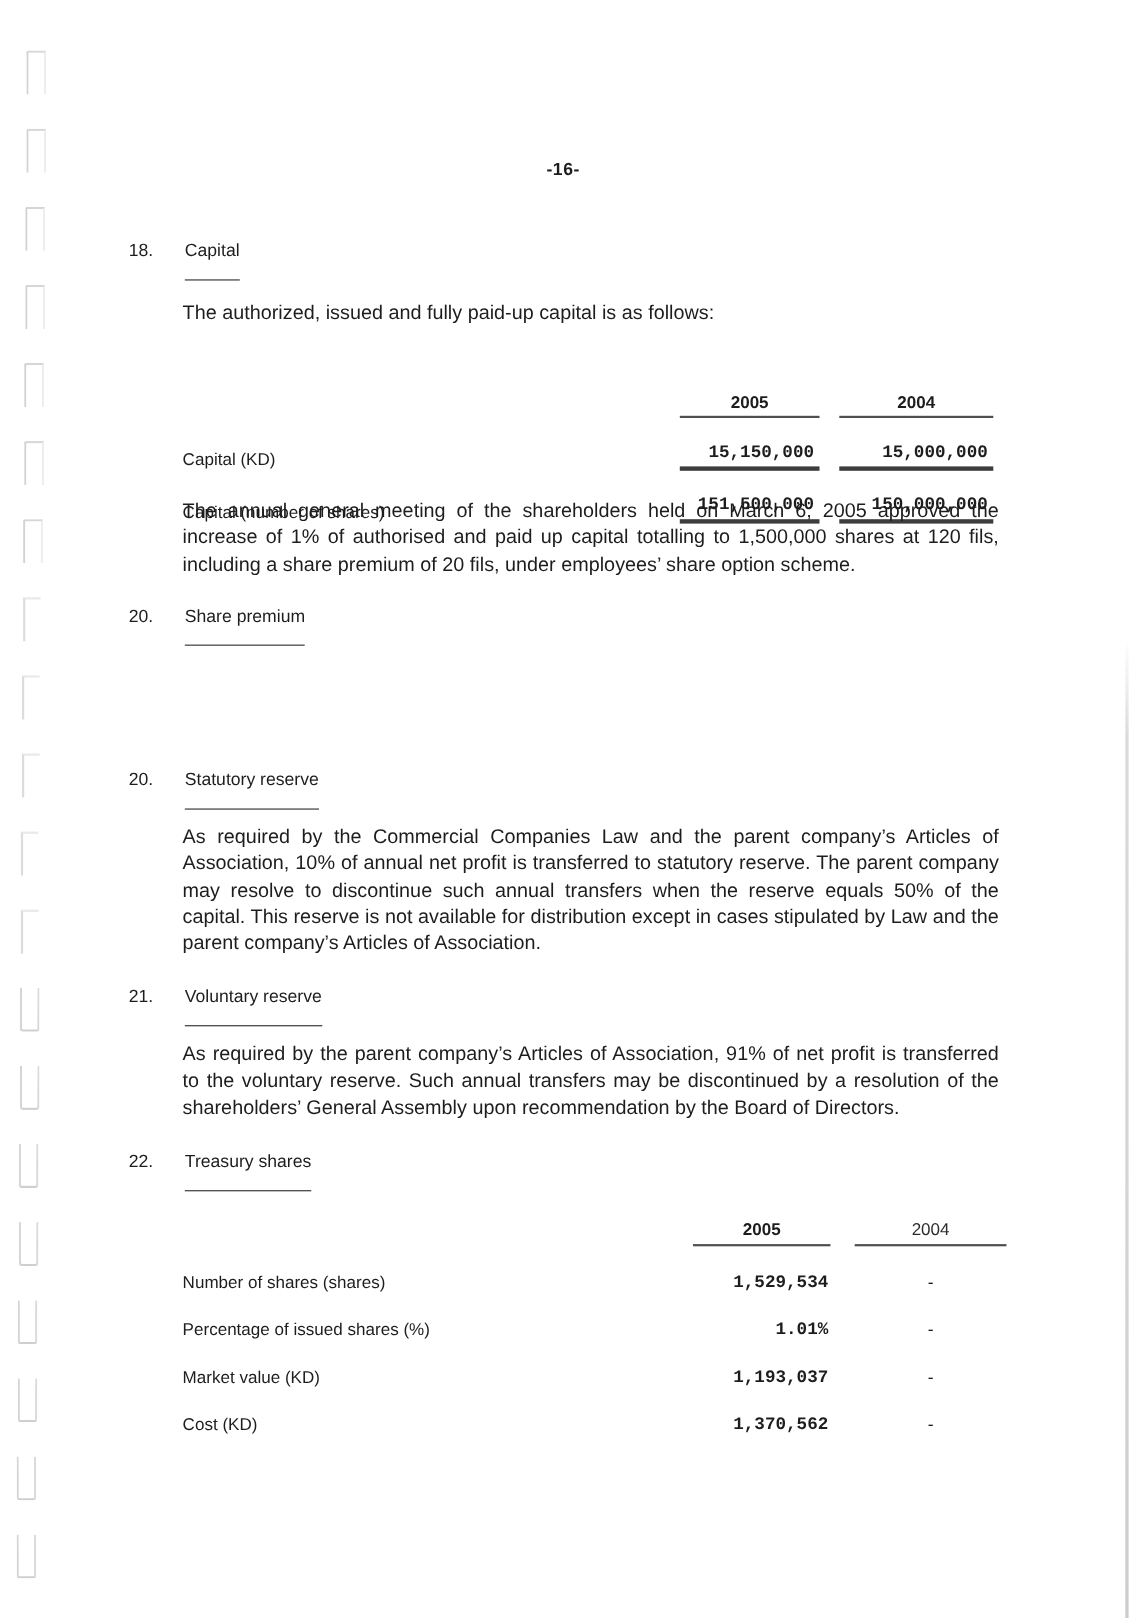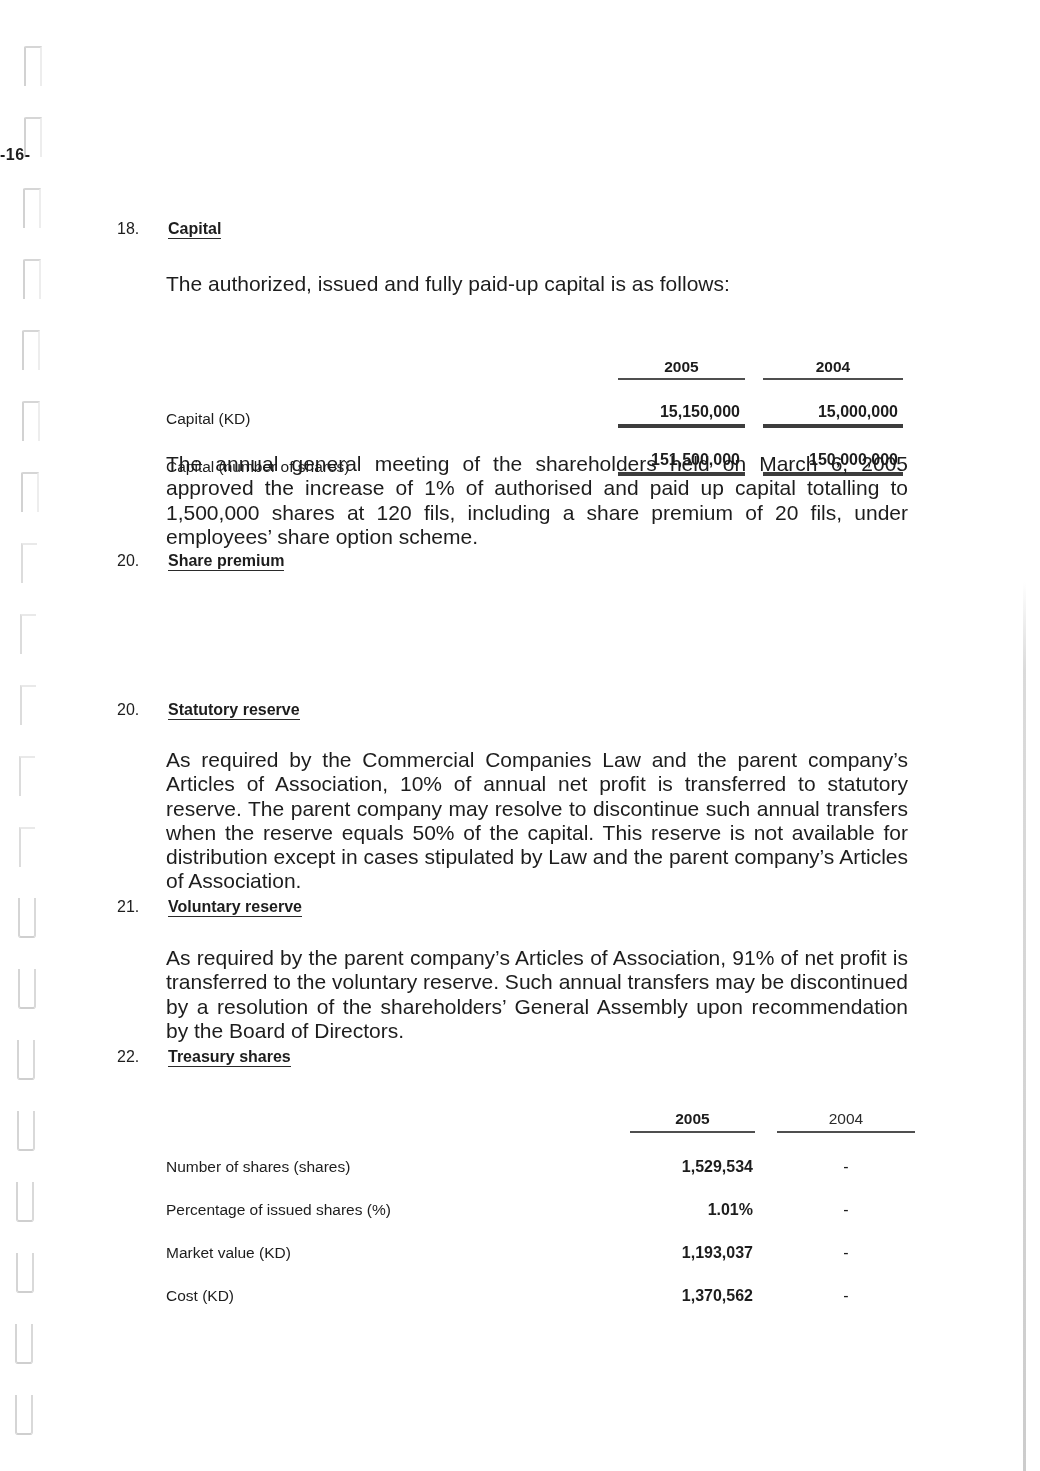--- a/index.html
+++ b/index.html
@@ -17,39 +17,39 @@
   .bm-top{border-top:2px solid #d6d6d6;border-left:2px solid #d2d2d2;border-right:2px solid #ededed;border-radius:2px 0 0 0;}
   .bm-mid{border-left:2px solid #dcdcdc;border-top:2px solid #e9e9e9;}
   .bm-u{border-left:2px solid #d5d5d5;border-right:2px solid #d9d9d9;border-bottom:2px solid #cfcfcf;border-radius:0 0 3px 3px;}
   .edge-shadow{
     position:absolute;left:1023px;top:582px;width:3px;height:889px;
     background:linear-gradient(to bottom, rgba(216,216,216,0), rgba(212,212,212,0.85) 10%, #d4d4d4 60%, #cccccc);
   }
   
   .page-number{
     position:absolute;top:146px;left:0;width:1024px;
-    font-size:16px;font-weight:700;letter-spacing:0.5px;
+    text-align:center;font-size:16px;font-weight:700;letter-spacing:0.5px;
   }
   .section-heading{position:absolute;left:117px;display:flex;font-size:16px;}
   .sec-num{width:51px;}
-  .sec-title{border-bottom:1.6px solid #2a2a2a;padding-bottom:0;font-weight:bold;}
+  .sec-title{border-bottom:1.6px solid #2a2a2a;padding-bottom:16px;}
   .body-para{
     position:absolute;left:166px;width:742px;margin:0;
-    font-size:21px;line-height:24.3px;text-align:justify;
+    font-size:18px;line-height:24.3px;text-align:justify;
   }
   .single-line{text-align:left;}
   
   .fin-table{position:absolute;left:166px;}
   .ft-row{display:flex;align-items:flex-end;}
   .ft-label{font-size:15.5px;line-height:19px;}
   .ft-col{box-sizing:border-box;margin-top:16px;}
   .ft-head-cell{text-align:center;border-bottom:2px solid #4f4f4f;padding-bottom:2px;font-size:15.5px;line-height:18px;}
   .w-bold{font-weight:700;}
   .w-norm{font-weight:400;color:#2c2c2c;}
-  .val{text-align:right;font-size:16px;font-weight:700;line-height:19px;}
+  .val{text-align:right;font-size:16px;font-weight:700;line-height:19px;font-family:Liberation Mono, monospace;}
   .dash{text-align:center;font-size:16px;font-weight:400;}
   
   .t1 .ft-label{width:452px;}
   .t1 .c1{width:127px;}
   .t1 .gap{width:18px;}
   .t1 .c2{width:140px;}
   .t1 .data-row{margin-top:6px;}
   .t1 .rule{border-bottom:4px solid #3d3d3d;padding-bottom:3px;padding-right:5px;}
   
   .t2 .ft-label{width:464px;line-height:27px;}

